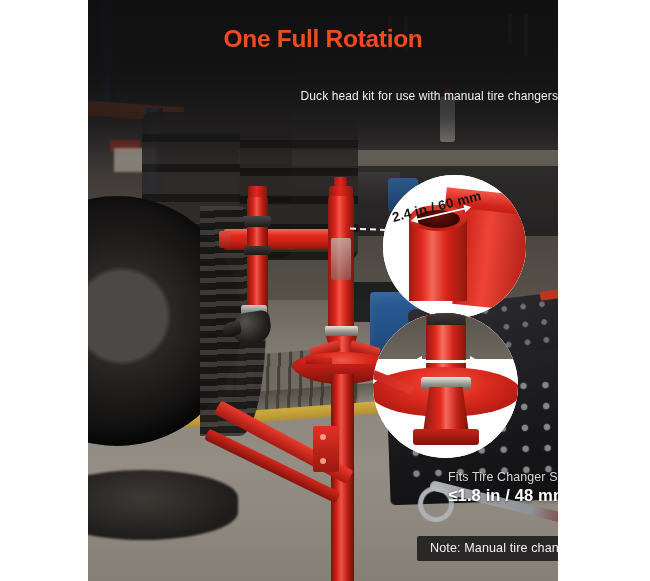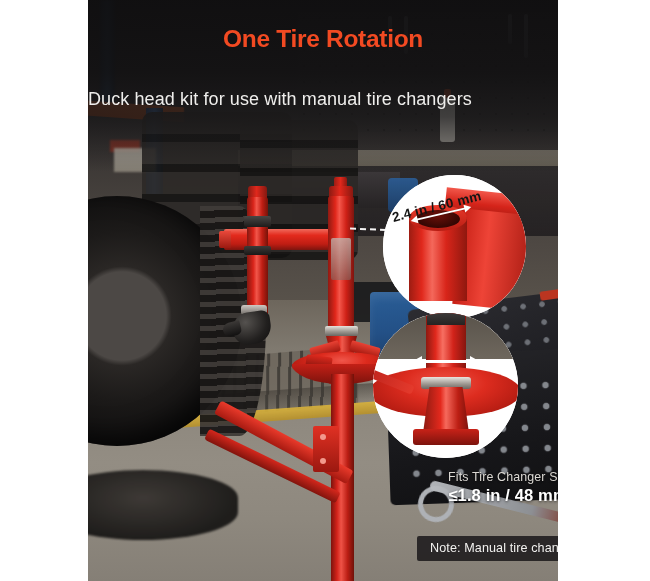--- a/index.html
+++ b/index.html
@@ -483,23 +483,23 @@
     text-align: center;
     color: #f24a22;
     font-weight: bold;
     font-size: 24.5px;
     line-height: 29px;
     letter-spacing: -0.3px;
   }
   .subhead {
     position: absolute;
     left: 0; top: 89px; width: 470px;
-    text-align: left;
+    text-align: right;
     color: #efeeec;
-    font-size: 18px;
+    font-size: 12px;
     letter-spacing: .1px;
   }
 
   
   .callout {
     position: absolute;
     border-radius: 50%;
     overflow: hidden;
     background: #ffffff;
   }
@@ -755,21 +755,21 @@
     <div class="tool t-base-post"></div>
     <div class="tool t-leg"></div>
     <div class="tool t-leg2"></div>
     <div class="tool t-bracket"></div>
     <div class="tool t-bracket-bolt1"></div>
     <div class="tool t-bracket-bolt2"></div>
 
     <div class="overlay-top"></div>
 
     <div class="headline">
-      <div>One Tire Rotation</div>
+      <div>One Full Rotation</div>
     </div>
     <div class="subhead">Duck head kit for use with manual tire changers</div>
 
     <div class="dash" id="dash-top"></div>
     <div class="dash" id="dash-bottom"></div>
 
     <div class="callout" id="callout-top">
       <div class="co-bg-white"></div>
       <div class="co-beam"></div>
       <div class="co-beam2"></div>

